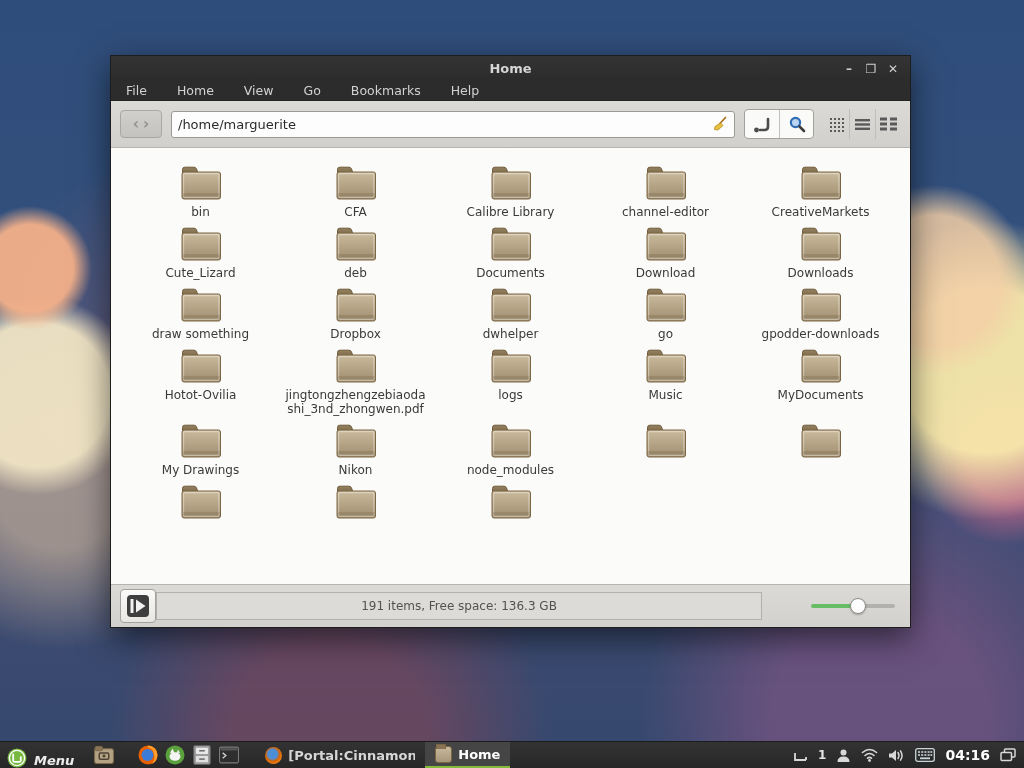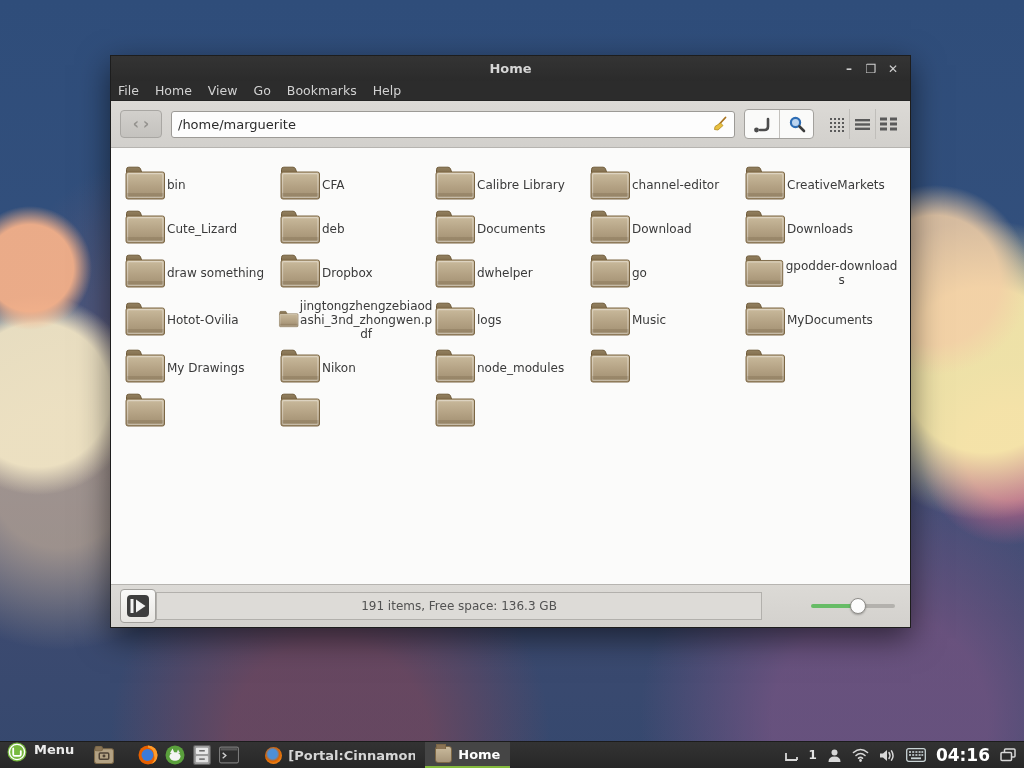--- a/index.html
+++ b/index.html
@@ -28,21 +28,21 @@
 
   .titlebar { height:25px; background:linear-gradient(#343434,#2b2b2b);
     display:flex; align-items:center; position:relative; flex:none; }
   .title { position:absolute; left:0; right:0; text-align:center; color:#d6d6d6;
     font-size:13px; font-weight:bold; }
   .win-controls { margin-left:auto; display:flex; gap:4px; padding-right:8px; z-index:2; }
   .win-btn { width:18px; height:18px; color:#cfcfcf; font-size:12px; font-weight:bold;
     display:flex; align-items:center; justify-content:center; cursor:default; }
 
   .menubar { height:20px; background:#2c2c2c; display:flex; align-items:center;
-    gap:2px; flex:none; border-bottom:1px solid #242424;text-align:right; }
+    padding-left:8px; gap:16px; flex:none; border-bottom:1px solid #242424;text-align:right; }
   .menu-item { color:#d2d2d2; font-size:12.5px; padding:1px 7px; }
 
   
   .toolbar { height:47px; background:linear-gradient(#dcdad6,#d2d0cc);
     border-bottom:1px solid #b6b4b0; display:flex; align-items:center;
     padding:0 9px; gap:9px; flex:none; }
   .nav-group { width:42px; height:28px; background:linear-gradient(#d2d0cc,#c4c2be);
     border:1px solid #a9a7a3; border-radius:4px; display:flex; align-items:center;
     justify-content:center; gap:4px; color:#94928e; font-size:15px; font-weight:bold; }
   .nav-arrow { line-height:1; }
@@ -54,21 +54,21 @@
     overflow:hidden; background:#fafaf9; }
   .tb-btn { width:34px; display:flex; align-items:center; justify-content:center; }
   .tb-btn + .tb-btn { border-left:1px solid #c3c1bd; }
   .view-group { display:flex; height:30px; border-radius:4px; }
   .view-btn { width:26px; display:flex; align-items:center; justify-content:center; }
   .view-btn + .view-btn { border-left:1px solid #c0beba; }
 
   
   .content { flex:1; background:#fbfbfa; overflow:hidden; position:relative;
     padding:10px 0 0 12px; display:flex; flex-wrap:wrap; align-content:flex-start; }
-  .folder { width:155px; display:flex; flex-direction:row; align-items:center;
+  .folder { width:155px; display:flex; flex-direction:column; align-items:center;
     padding-top:6px; }
   .folder-label { font-size:12px; color:#3a3a3a; text-align:center; max-width:144px;
     word-break:break-all; line-height:14px; margin-top:3px; }
 
   
   .statusbar { height:43px; background:linear-gradient(#dcdad6,#d3d1cd);
     border-top:1px solid #b6b4b0; display:flex; align-items:center;
     padding:0 9px; flex:none; }
   .sb-toggle { width:36px; height:34px; background:linear-gradient(#fafaf9,#e8e6e2);
     border:1px solid #a3a19d; border-radius:4px; display:flex; align-items:center;
@@ -82,40 +82,40 @@
     border-radius:2px; }
   .zs-track-right { position:absolute; left:47px; right:0; height:4px;
     background:#b3b1ad; border-radius:2px; }
   .zs-thumb { position:absolute; left:39px; width:16px; height:16px; background:#fdfdfd;
     border:1px solid #8f8d89; border-radius:50%; box-shadow:0 1px 2px rgba(0,0,0,.25); }
 
   
   .taskbar { position:absolute; left:0; bottom:0; width:1024px; height:27px;
     background:linear-gradient(#333333,#272727); border-top:1px solid #1c1c1c;
     display:flex; align-items:center; }
-  .menu-btn { display:flex; align-items:flex-start; gap:7px; padding:0 10px 0 7px; height:100%; }
+  .menu-btn { display:flex; align-items:flex-end; gap:7px; padding:0 10px 0 7px; height:100%;font-style:italic; }
   .menu-label { color:#ececec; font-size:13px; font-weight:bold; }
   .tb-icon { width:20px; height:20px; display:flex; align-items:center; justify-content:center; }
   .launchers { display:flex; align-items:center; gap:7px; margin-left:10px; }
   .launchers .gap { width:10px; }
   .win-list { display:flex; height:100%; margin-left:16px; }
   .win-item { display:flex; align-items:center; gap:6px; padding:0 10px; height:100%;
     color:#d6d6d6; font-size:13px; font-weight:bold; max-width:170px; }
   .win-item .w-label { white-space:nowrap; overflow:hidden; }
   .win-item.active { background:#454545; border-bottom:2px solid #84bb3d; color:#ffffff; }
   .w-icon { width:17px; height:17px; flex:none; border-radius:3px; }
   .icon-firefox { border-radius:50%;
     background:radial-gradient(circle at 45% 42%, #4d8fd6 0 34%, #d96200 52%, #ff9c2a 85%); }
   .icon-folder { background:linear-gradient(#c9ba9c,#a8967a); border:1px solid #7c6745;
     position:relative; }
   .icon-folder::before { content:""; position:absolute; left:0; top:-3px; width:8px;
     height:4px; background:#8a7354; border:1px solid #7c6745; border-bottom:none; }
   .tray { margin-left:auto; display:flex; align-items:center; gap:10px; padding-right:8px; }
   .tray-num { color:#e4e4e4; font-size:12px; font-weight:bold; }
-  .tray-time { color:#ffffff; font-size:17px; font-weight:bold; }
+  .tray-time { color:#ffffff; font-size:14px; font-weight:bold; }
 </style>
 </head>
 <body>
 
 <svg width="0" height="0" style="position:absolute">
   <defs>
     <linearGradient id="fgrad" x1="0" y1="0" x2="0" y2="1">
       <stop offset="0" stop-color="#cabb9d"></stop>
       <stop offset="0.55" stop-color="#b3a183"></stop>
       <stop offset="1" stop-color="#a08e70"></stop>

